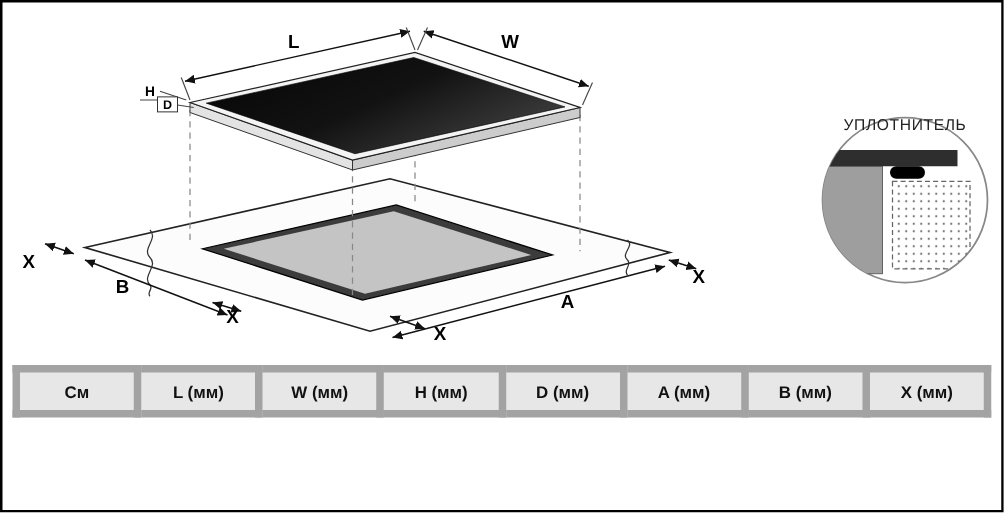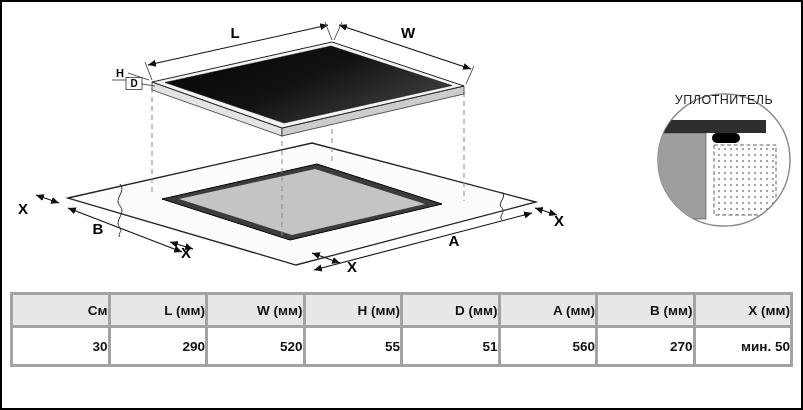--- a/index.html
+++ b/index.html
@@ -10,21 +10,21 @@
   }
   .diagram-svg{display:block;}
   svg text{font-family:"Liberation Sans",sans-serif;font-weight:bold;fill:#000;}
   .detail-title{font-weight:normal;fill:#222;letter-spacing:.5px;}
   .table-wrap{padding:2px 8px 0 8px;}
   table{
     width:100%;border-collapse:collapse;table-layout:fixed;
     border:1px solid #000;
   }
   th,td{
-    border:3px solid #a3a3a3;text-align:right;vertical-align:middle;
+    border:6px solid #a3a3a3;text-align:center;vertical-align:middle;
     font-weight:bold;font-size:13.5px;color:#111;padding:0;
   }
   th{background:#e7e7e7;height:30px;}
   td{background:#fff;height:36px;}
 </style>
 </head>
 <body>
 
 <div class="frame">
 
@@ -118,27 +118,17 @@
           <th>L (мм)</th>
           <th>W (мм)</th>
           <th>H (мм)</th>
           <th>D (мм)</th>
           <th>A (мм)</th>
           <th>B (мм)</th>
           <th>X (мм)</th>
         </tr>
       </thead>
       <tbody>
-        <tr>
-          <td>30</td>
-          <td>290</td>
-          <td>520</td>
-          <td>55</td>
-          <td>51</td>
-          <td>560</td>
-          <td>270</td>
-          <td>мин. 50</td>
-        </tr>
       </tbody>
     </table>
   </div>
 
 </div>
 
 </body></html>

